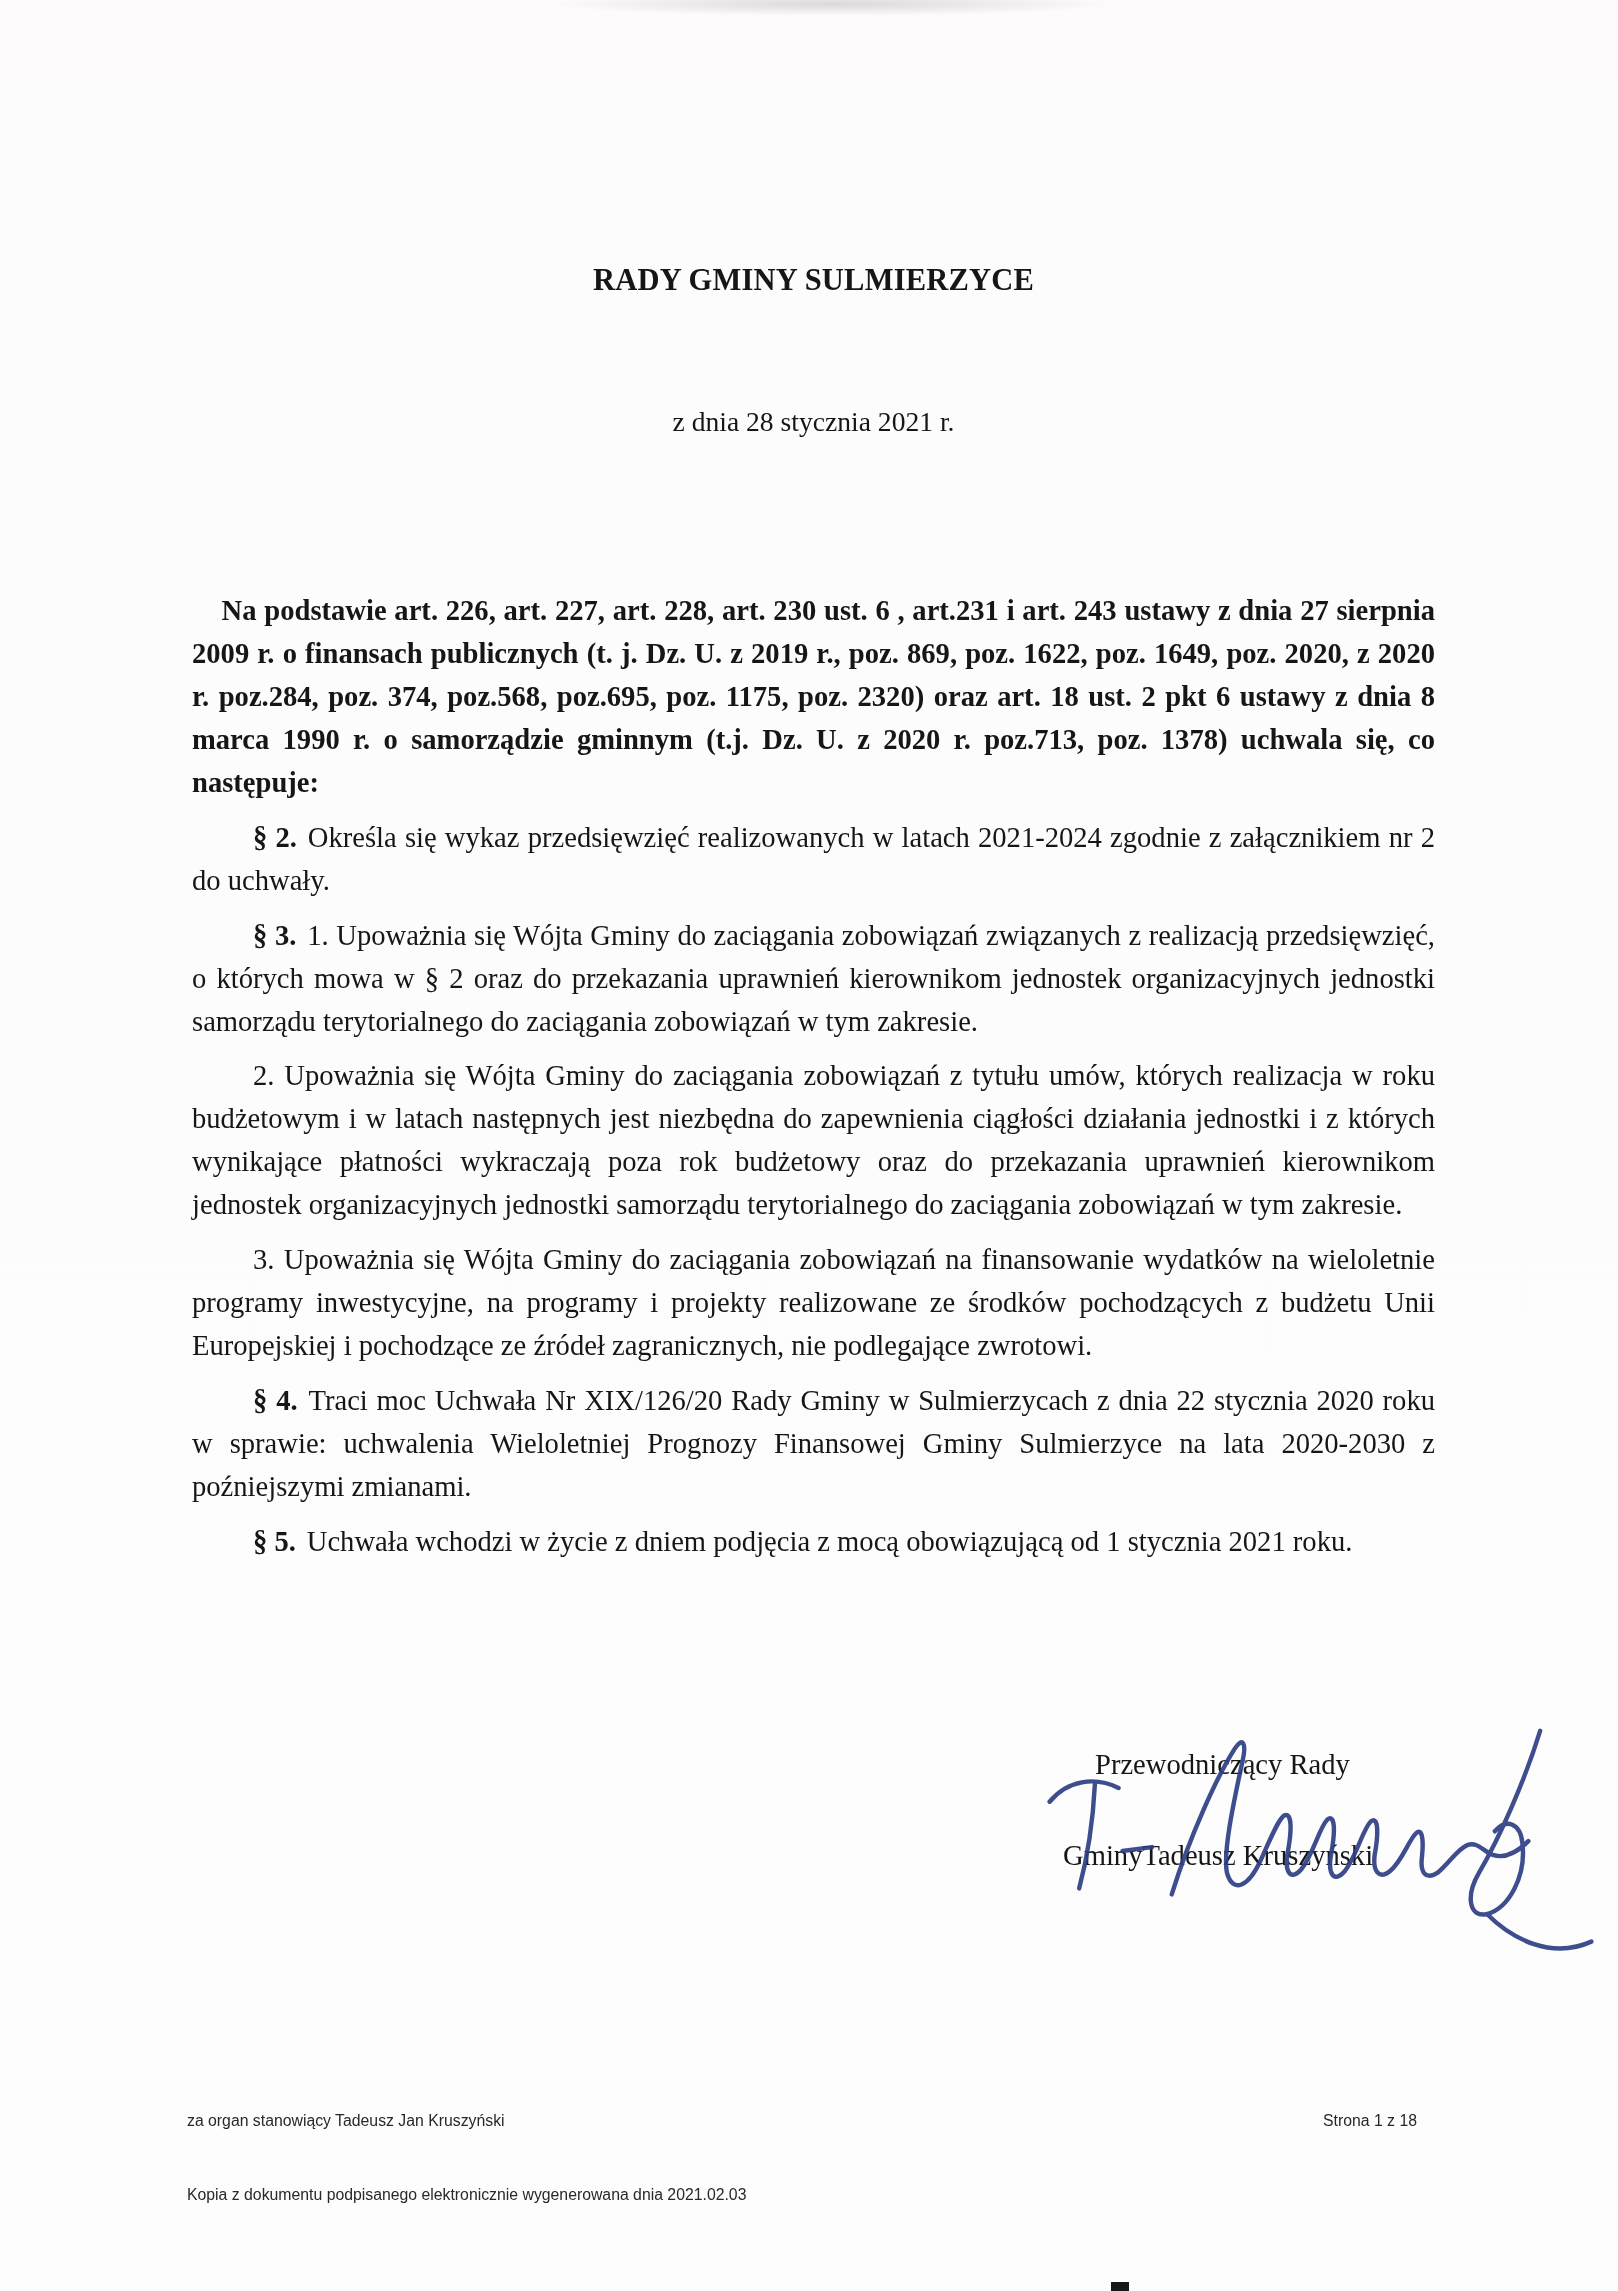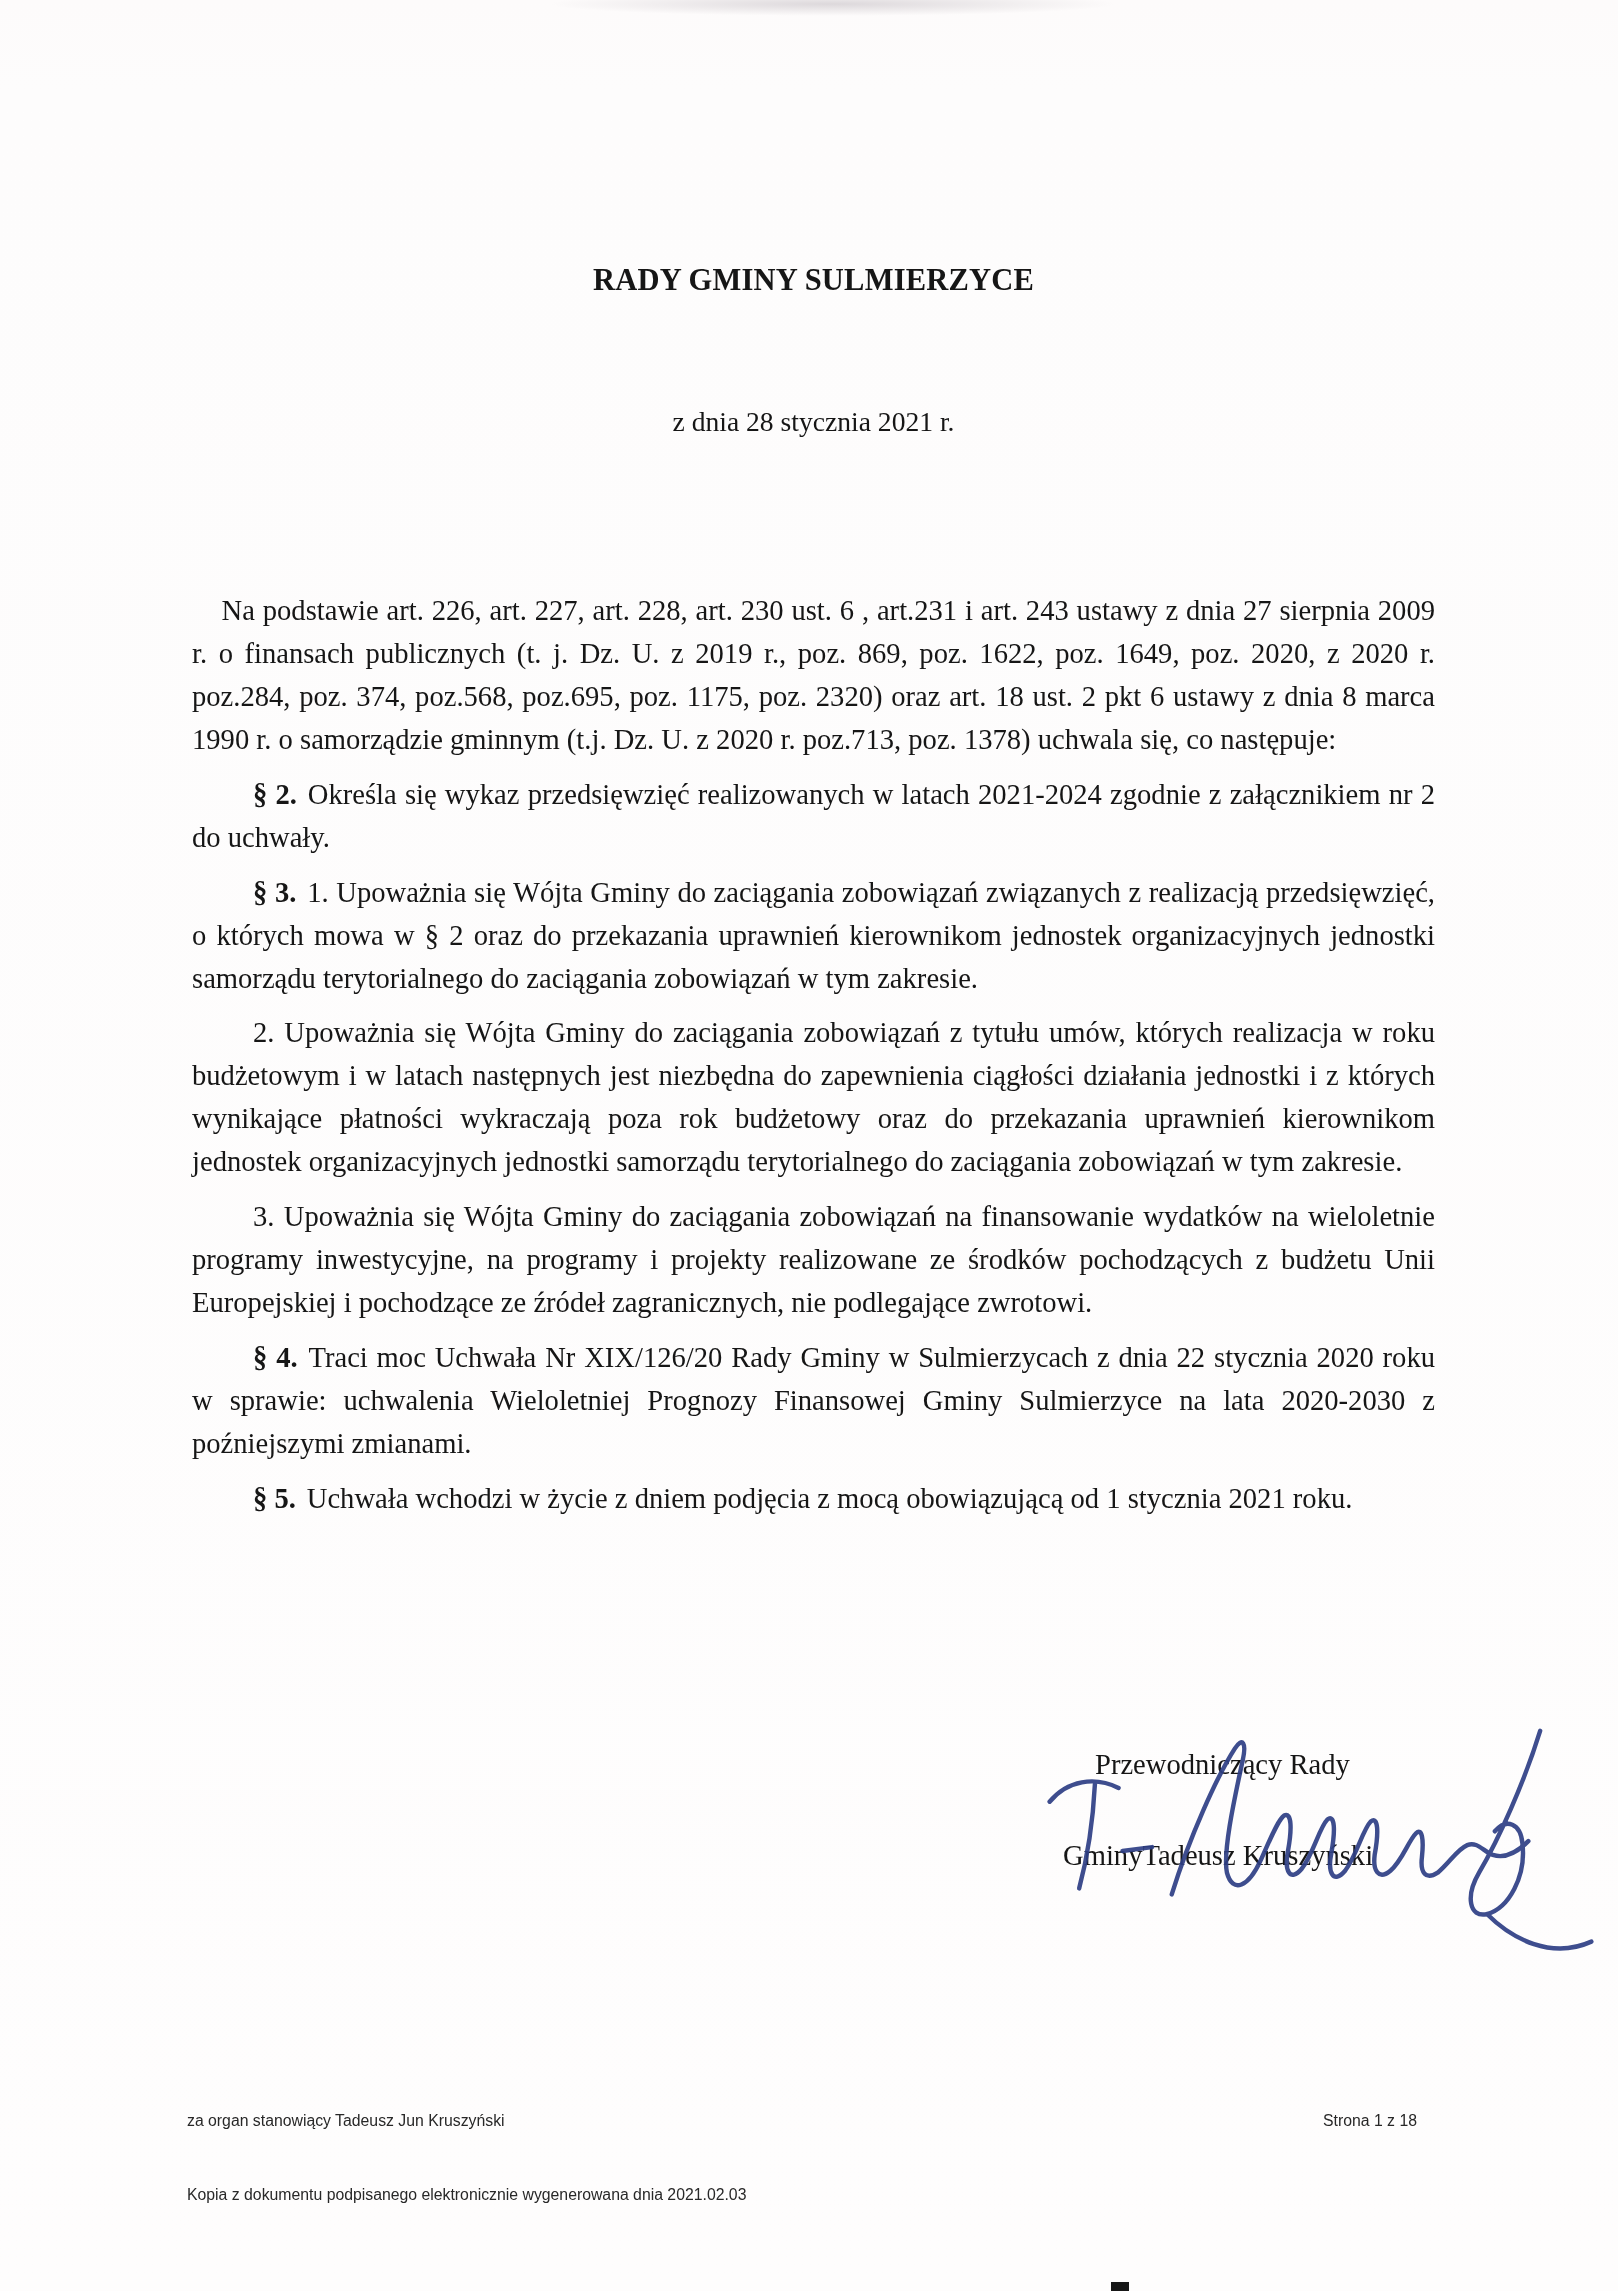--- a/index.html
+++ b/index.html
@@ -26,21 +26,21 @@
   .heading { position: absolute; left: 192px; width: 1243px; text-align: center; }
   #title   { top: 262px; font-weight: bold; font-size: 30.5px; line-height: 36px; letter-spacing: 0.2px; }
   #dateline{ top: 406px; font-size: 27.6px; }
   #subject { top: 445px; font-weight: bold; font-size: 28.6px; line-height: 46px; }
 
   .body-text {
     position: absolute; left: 192px; top: 589px; width: 1243px;
     font-size: 28.6px; line-height: 43px; text-align: justify;
   }
   .para { margin: 0 0 11.8px 0; }
-  .indent-sm { text-indent: 29.6px; }
+  .indent-sm { text-indent: 29.6px; font-weight: bold; }
   .indent-lg { text-indent: 61px; }
   .lead { font-weight: bold; padding-right: 0.38em; }
 
   .signature { position: absolute; left: 1024px; top: 1719px; width: 591px; height: 266px; }
   .sig-role { position: absolute; left: 71px;  top: 29.6px;  font-size: 28.6px; white-space: nowrap; }
   .sig-name { position: absolute; left: 39px;  top: 121px; font-size: 28.6px; white-space: nowrap; }
   .sig-ink  { position: absolute; left: 0; top: 0; }
 
   .footer-text {
     position: absolute; font-family: "Liberation Sans", sans-serif;
@@ -89,20 +89,20 @@
         <path d="M26,84 C44,62 72,58 96,70"></path>
         <path d="M72,66 C70,104 64,142 56,172"></path>
         <path d="M100,134 L130,130"></path>
         <path d="M150,178 C168,120 196,58 214,30 C222,18 226,24 222,42 C212,88 202,136 206,156 C212,178 228,170 240,144 C250,122 258,102 264,98 C272,94 272,112 268,134 C264,154 270,166 282,152 C294,136 300,110 308,102 C316,96 316,114 312,136 C308,156 314,168 326,154 C338,138 344,112 352,104 C360,98 360,116 356,138 C354,154 360,164 372,154 C384,144 390,124 398,116 C404,110 406,122 404,140 C402,156 408,164 420,156 C432,146 440,132 450,128 C460,124 466,134 476,138 C488,142 500,136 512,124"></path>
         <path d="M524,12 C508,64 482,122 462,156 C448,180 452,202 470,198 C492,192 510,160 506,126 C504,106 490,100 478,114"></path>
         <path d="M470,198 C496,224 536,244 576,226"></path>
       </g>
     </svg>
   </div>
 
-  <div class="footer-text" id="footer-line1">za organ stanowiący Tadeusz Jun Kruszyński</div>
+  <div class="footer-text" id="footer-line1">za organ stanowiący Tadeusz Jan Kruszyński</div>
   <div class="footer-text" id="footer-line2">Kopia z dokumentu podpisanego elektronicznie wygenerowana dnia 2021.02.03</div>
   <div class="footer-text" id="footer-page">Strona 1 z 18</div>
 
   <div class="scan-mark-bottom"></div>
 
 </div>
 
 
 </body></html>

